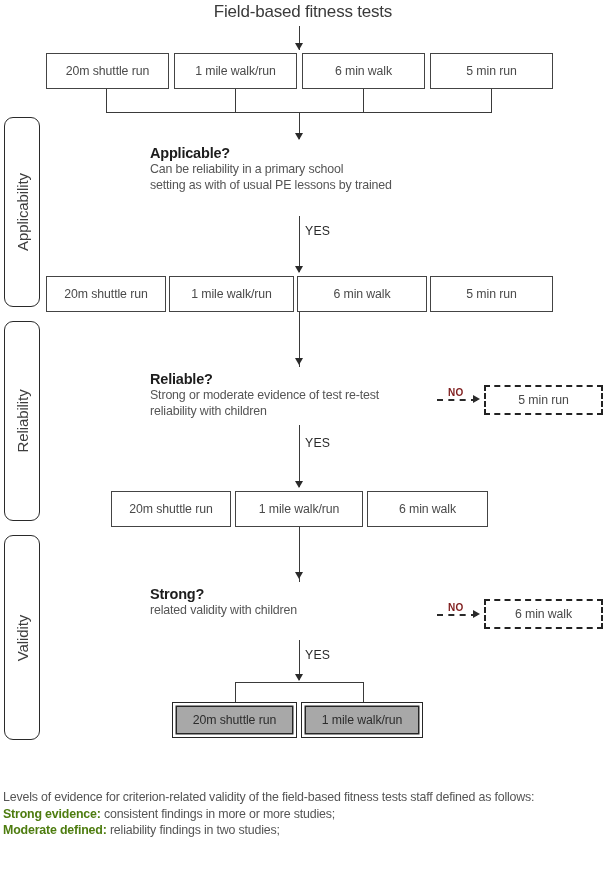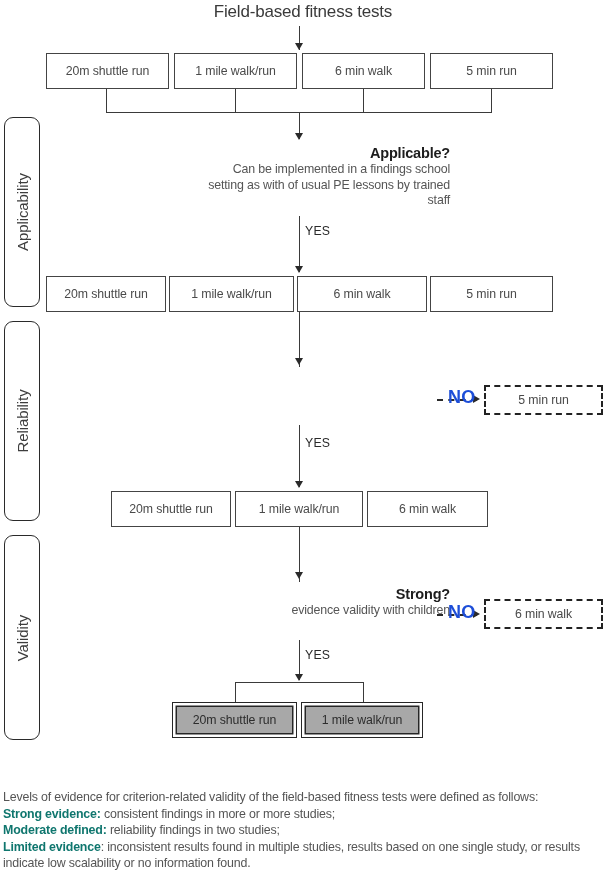--- a/index.html
+++ b/index.html
@@ -50,21 +50,21 @@
   .tbox.final {
     background: #a8a8a8;
     border: 1.5px solid #262626;
     box-shadow: 0 0 0 2.5px #fff inset, 0 0 0 4px #262626 inset;
     color: #2c2c2c;
   }
 
   
   .decision {
     position: absolute;
-    text-align: right;
+    text-align: left;
   }
   .decision .q {
     font-size: 14.5px;
     font-weight: bold;
     color: #1d1d1d;
     letter-spacing: -0.2px;
     margin-bottom: 1px;
   }
   .decision .crit {
     font-size: 12.4px;
@@ -75,23 +75,23 @@
 
   
   .ylabel {
     position: absolute;
     font-size: 12.3px;
     color: #2a2a2a;
     letter-spacing: 0.2px;
   }
   .nolabel {
     position: absolute;
-    font-size: 18px;
+    font-size: 10px;
     font-weight: bold;
-    color: #1d4ed8;
+    color: #7f1d1d;
     letter-spacing: 0.2px;
   }
 
   
   .stage {
     position: absolute;
     box-sizing: border-box;
     border: 1.5px solid #2a2a2a;
     border-radius: 9px;
     background: #fff;
@@ -132,21 +132,21 @@
   .footnote {
     position: absolute;
     left: 3px;
     top: 789px;
     width: 600px;
     font-size: 12.4px;
     line-height: 16.6px;
     color: #555;
     letter-spacing: -0.18px;
   }
-  .footnote b { color: #0f766e; }
+  .footnote b { color: #4d7c0f; }
   .footnote div { white-space: nowrap; }
   .footnote div.wrap { white-space: normal; }
 </style>
 </head>
 <body>
 
 <div id="canvas">
 
   <div class="title">Field-based fitness tests</div>
 
@@ -174,23 +174,22 @@
   <div class="vline" style="left:299px; top:112px; height:27px;"></div>
   <div class="arrowhead" style="left:294.5px; top:133px;"></div>
 
   <div class="stage" style="left:4px; top:117px; width:36px; height:190px;">
     <span>Applicability</span>
   </div>
 
   <div class="decision" style="left:150px; top:145px; width:300px;">
     <div class="q">Applicable?</div>
     <div class="crit">
-      <div>Can be implemented in a findings school</div>
+      <div>Can be reliability in a primary school</div>
       <div>setting as with of usual PE lessons by trained</div>
-      <div>staff</div>
     </div>
   </div>
 
   <div class="vline" style="left:299px; top:216px; height:56px;"></div>
   <div class="arrowhead" style="left:294.5px; top:266px;"></div>
   <div class="ylabel" style="left:305px; top:224px;">YES</div>
 
   <div class="tbox" style="left:46px; top:276px; width:120px; height:36px;">
     <span>20m shuttle run</span>
   </div>
@@ -204,20 +203,27 @@
     <span>5 min  run</span>
   </div>
 
   <div class="vline" style="left:299px; top:312px; height:55px;"></div>
   <div class="arrowhead" style="left:294.5px; top:358px;"></div>
 
   <div class="stage" style="left:4px; top:321px; width:36px; height:200px;">
     <span>Reliability</span>
   </div>
 
+  <div class="decision" style="left:150px; top:371px; width:300px;">
+    <div class="q">Reliable?</div>
+    <div class="crit">
+      <div>Strong or moderate evidence of test re-test</div>
+      <div>reliability with children</div>
+    </div>
+  </div>
 
   <div class="hdash" style="left:437px; top:399px; width:40px;"></div>
   <div class="arrowhead right" style="left:473px; top:394.5px;"></div>
   <div class="nolabel" style="left:448px; top:387px;">NO</div>
   <div class="tbox dashed" style="left:484px; top:385px; width:119px; height:30px;">
     <span>5 min  run</span>
   </div>
 
   <div class="vline" style="left:299px; top:425px; height:62px;"></div>
   <div class="arrowhead" style="left:294.5px; top:481px;"></div>
@@ -236,21 +242,21 @@
   <div class="vline" style="left:299px; top:527px; height:55px;"></div>
   <div class="arrowhead" style="left:294.5px; top:572px;"></div>
 
   <div class="stage" style="left:4px; top:535px; width:36px; height:205px;">
     <span>Validity</span>
   </div>
 
   <div class="decision" style="left:150px; top:586px; width:300px;">
     <div class="q">Strong?</div>
     <div class="crit">
-      <div>evidence validity with children</div>
+      <div>related validity with children</div>
     </div>
   </div>
 
   <div class="hdash" style="left:437px; top:614px; width:40px;"></div>
   <div class="arrowhead right" style="left:473px; top:609.5px;"></div>
   <div class="nolabel" style="left:448px; top:602px;">NO</div>
   <div class="tbox dashed" style="left:484px; top:599px; width:119px; height:30px;">
     <span>6 min walk</span>
   </div>
 
@@ -263,19 +269,18 @@
   <div class="vline" style="left:363px; top:682px; height:22px;"></div>
 
   <div class="tbox final" style="left:172px; top:702px; width:125px; height:36px;">
     <span>20m shuttle run</span>
   </div>
   <div class="tbox final" style="left:301px; top:702px; width:122px; height:36px;">
     <span>1 mile walk/run</span>
   </div>
 
   <div class="footnote">
-    <div>Levels of evidence for criterion-related validity of the field-based fitness tests were defined as follows:</div>
+    <div>Levels of evidence for criterion-related validity of the field-based fitness tests staff defined as follows:</div>
     <div><b>Strong evidence:</b><span> consistent findings in more or more studies;</span></div>
     <div><b>Moderate defined:</b><span> reliability findings in two studies;</span></div>
-    <div class="wrap"><b>Limited evidence</b><span>: inconsistent results found in multiple studies, results based on one single study, or results indicate low scalability or no information found.</span></div>
   </div>
 
 </div>
 
 </body></html>

